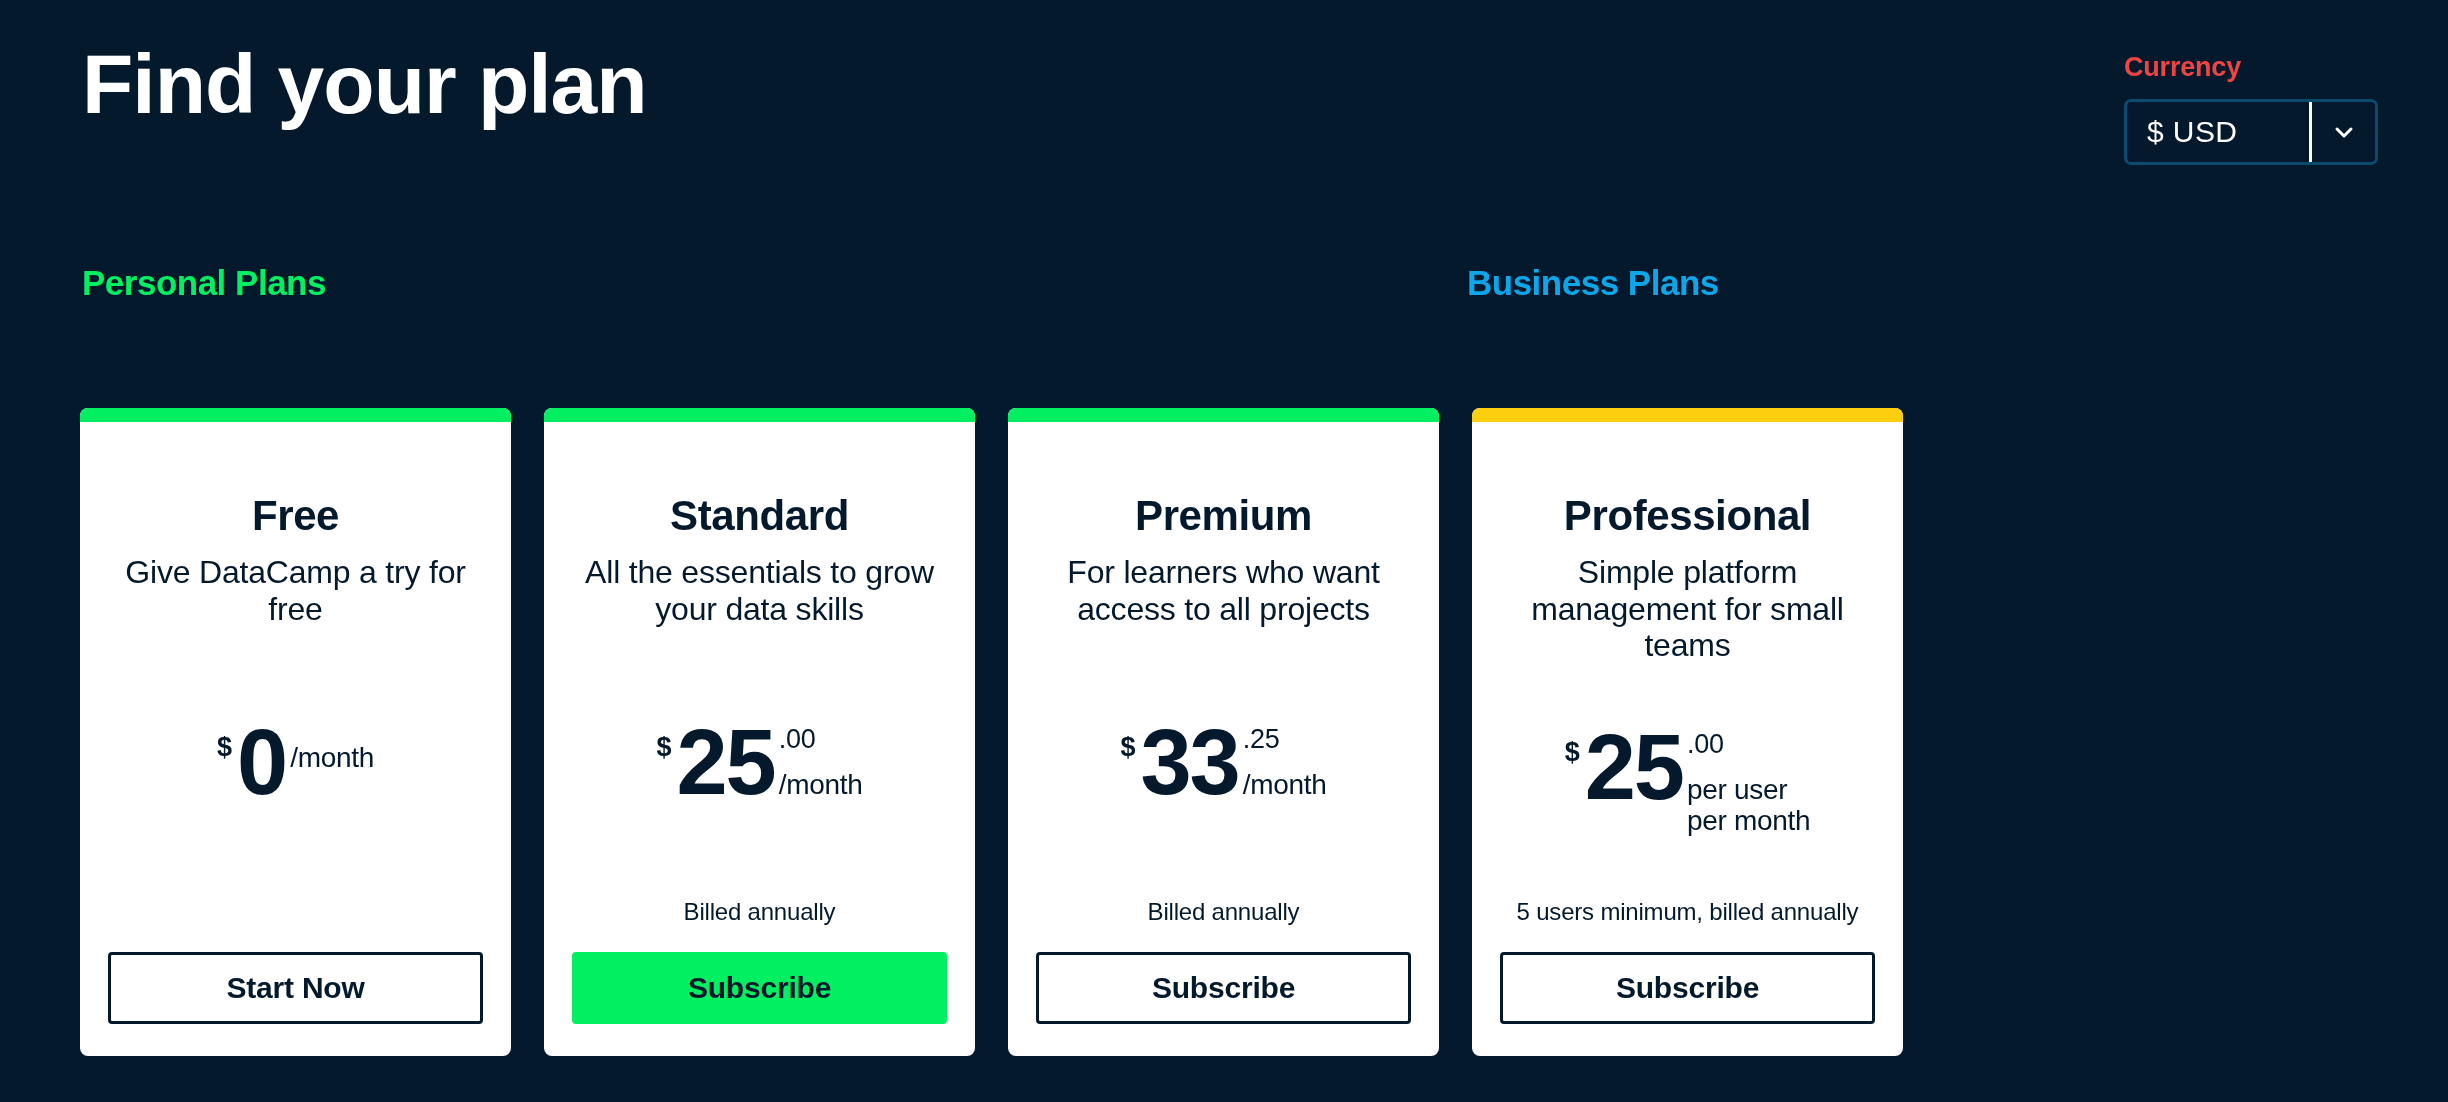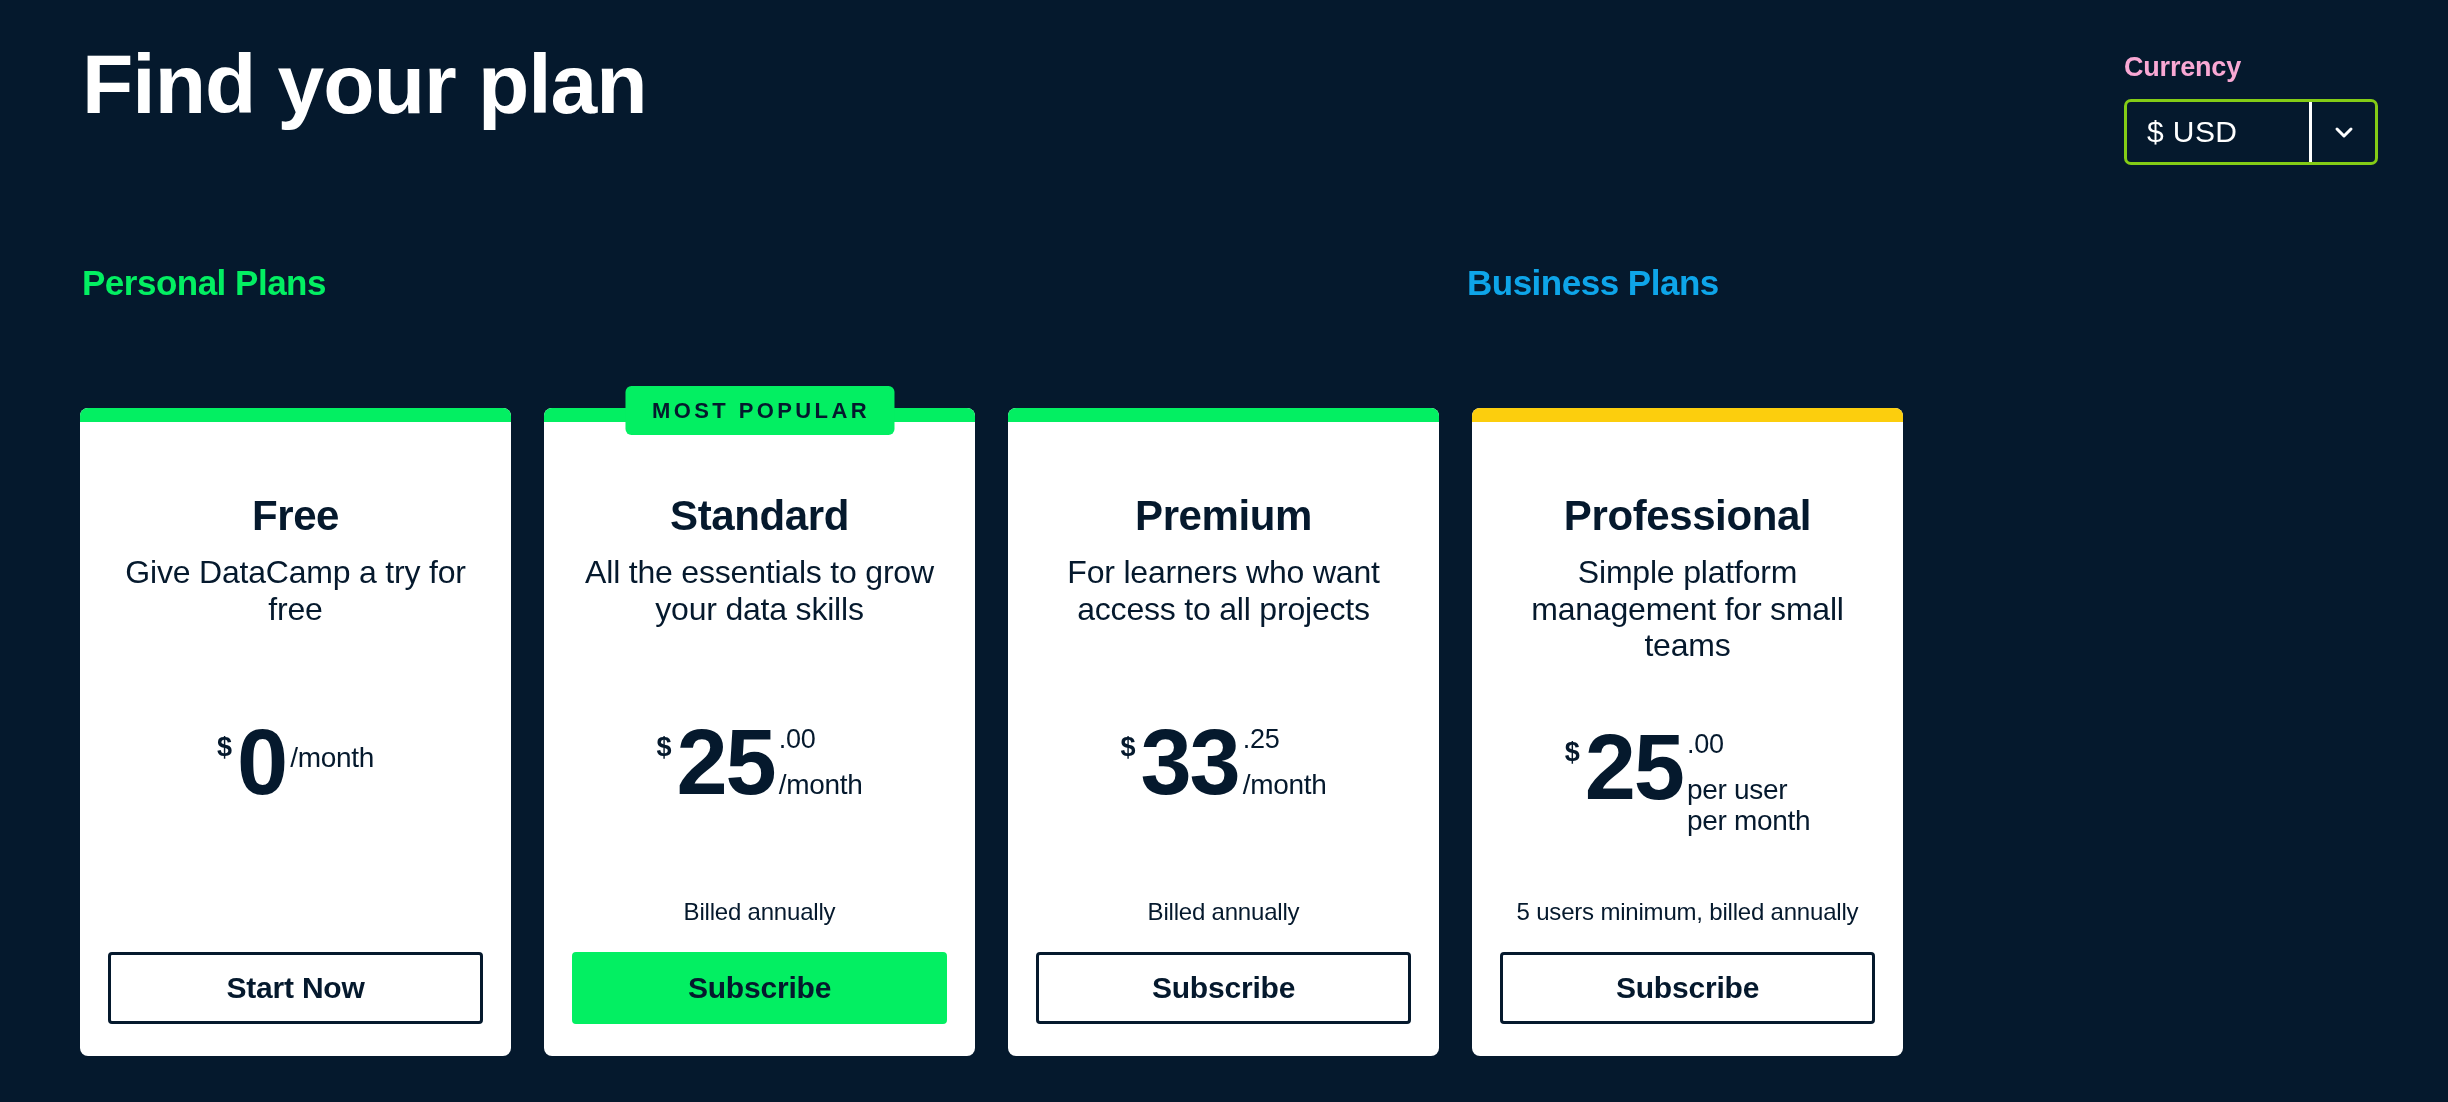--- a/index.html
+++ b/index.html
@@ -33,29 +33,29 @@
 
   .currency-block {
     position: absolute;
     right: 70px;
     top: 52px;
     width: 254px;
   }
   .currency-label {
     font-size: 27px;
     font-weight: bold;
-    color: #f9a8d4;
+    color: #ef4444;
     margin-bottom: 16px;
     letter-spacing: -0.2px;
   }
   .currency-select {
     display: flex;
     align-items: stretch;
     height: 66px;
-    border: 3px solid #84cc16;
+    border: 3px solid #0c4a6e;
     border-radius: 7px;
     overflow: hidden;
   }
   .currency-value {
     flex: 1;
     display: flex;
     align-items: center;
     padding-left: 20px;
     font-size: 30px;
     color: #FFFFFF;
@@ -274,21 +274,20 @@
             <span class="price-period">/month</span>
           </span>
         </div>
       </div>
       <div class="billing-note"></div>
       <div class="cta">Start Now</div>
     </div>
 
     <div class="card">
       <div class="card-accent accent-green"></div>
-      <div class="badge">MOST POPULAR</div>
       <div class="card-title">Standard</div>
       <div class="card-desc">All the essentials to grow your data skills</div>
       <div class="price-area">
         <div class="price">
           <span class="price-currency">$</span>
           <span class="price-amount">25</span>
           <span class="price-right">
             <span class="price-cents">.00</span>
             <span class="price-period">/month</span>
           </span>

